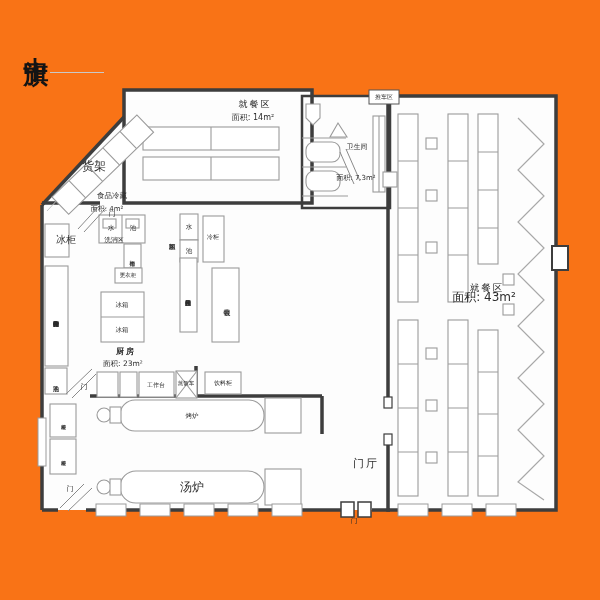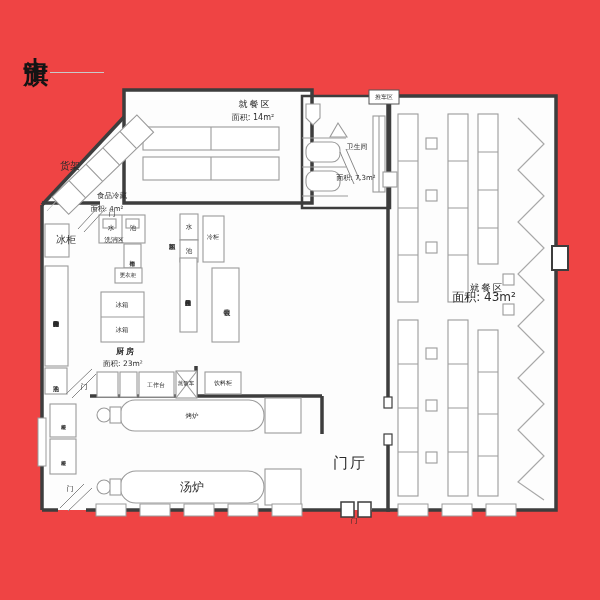--- a/index.html
+++ b/index.html
@@ -1,16 +1,16 @@
 <!DOCTYPE html>
 <html><head>
 <meta charset="utf-8">
 <style>
   html,body{margin:0;padding:0;background:#f6f6f6;}
-  .stage{position:relative;width:600px;height:600px;background:#ef4444;overflow:hidden;
+  .stage{position:relative;width:600px;height:600px;background:#f97316;overflow:hidden;
          font-family:"DejaVu Sans",sans-serif;color:#2b2b2b;}
   .lines{position:absolute;left:0;top:0;}
   .lbl{position:absolute;transform:translate(-50%,-50%);white-space:nowrap;line-height:1;color:#2b2b2b;}
   .v{writing-mode:vertical-rl;text-orientation:upright;}
   .logo{position:absolute;left:36px;top:40px;transform:translate(-50%,-50%);
         writing-mode:vertical-rl;text-orientation:upright;font-family:"DejaVu Serif",serif;
         font-weight:bold;font-size:25px;letter-spacing:4px;color:#141414;}
   .logo-line{position:absolute;left:50px;top:72px;width:54px;height:1px;background:#c9c9c9;}
   .ls2{letter-spacing:2px;}
 </style>
@@ -155,24 +155,24 @@
   <span class="lbl ls2" style="left:255px;top:104px;font-size:9px;">就餐区</span>
   <span class="lbl" style="left:253px;top:118px;font-size:8px;">面积: 14m²</span>
   <span class="lbl" style="left:357px;top:147px;font-size:7px;">卫生间</span>
   <span class="lbl" style="left:356px;top:178px;font-size:7px;">面积: 7.3m²</span>
   <span class="lbl ls2" style="left:487px;top:288px;font-size:9.5px;">就餐区</span>
   <span class="lbl" style="left:484px;top:297px;font-size:12px;">面积: 43m²</span>
   <span class="lbl" style="left:112px;top:196px;font-size:7.5px;">食品冷藏</span>
   <span class="lbl" style="left:107px;top:209px;font-size:7px;">面积: 4m²</span>
   <span class="lbl ls2" style="left:126px;top:352px;font-size:8px;font-weight:bold;">厨房</span>
   <span class="lbl" style="left:123px;top:364px;font-size:7.5px;text-align:right;">面积: 23m²</span>
-  <span class="lbl ls2" style="left:350px;top:463px;font-size:15px;">门厅</span>
+  <span class="lbl ls2" style="left:366px;top:463px;font-size:11px;">门厅</span>
 
   <span class="lbl" style="left:384px;top:97px;font-size:6px;">推车区</span>
-  <span class="lbl" style="left:70px;top:166px;font-size:10px;">货架</span>
+  <span class="lbl" style="left:94px;top:166px;font-size:12px;">货架</span>
   <span class="lbl" style="left:66px;top:240px;font-size:10px;font-family:Liberation Serif, serif;">冰柜</span>
   <span class="lbl v" style="left:56px;top:316px;font-size:6px;">冷食类食品制作区操作台</span>
   <span class="lbl v" style="left:56px;top:381px;font-size:6px;">洗手池</span>
   <span class="lbl" style="left:111px;top:228px;font-size:6.5px;">水</span>
   <span class="lbl" style="left:133px;top:228px;font-size:6.5px;">池</span>
   <span class="lbl" style="left:114px;top:240px;font-size:6.5px;">洗消区</span>
   <span class="lbl v" style="left:132px;top:256px;font-size:5.5px;">消毒柜</span>
   <span class="lbl" style="left:128px;top:276px;font-size:5.5px;">更衣柜</span>
   <span class="lbl v" style="left:172px;top:238px;font-size:6.5px;">粗加工区</span>
   <span class="lbl" style="left:189px;top:227px;font-size:6.5px;">水</span>

